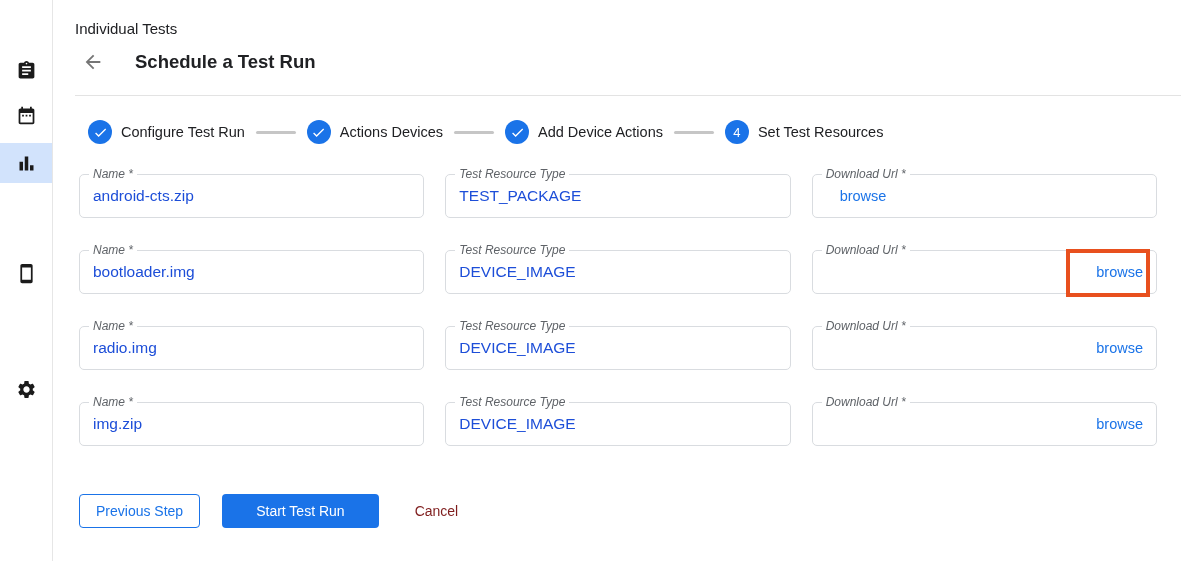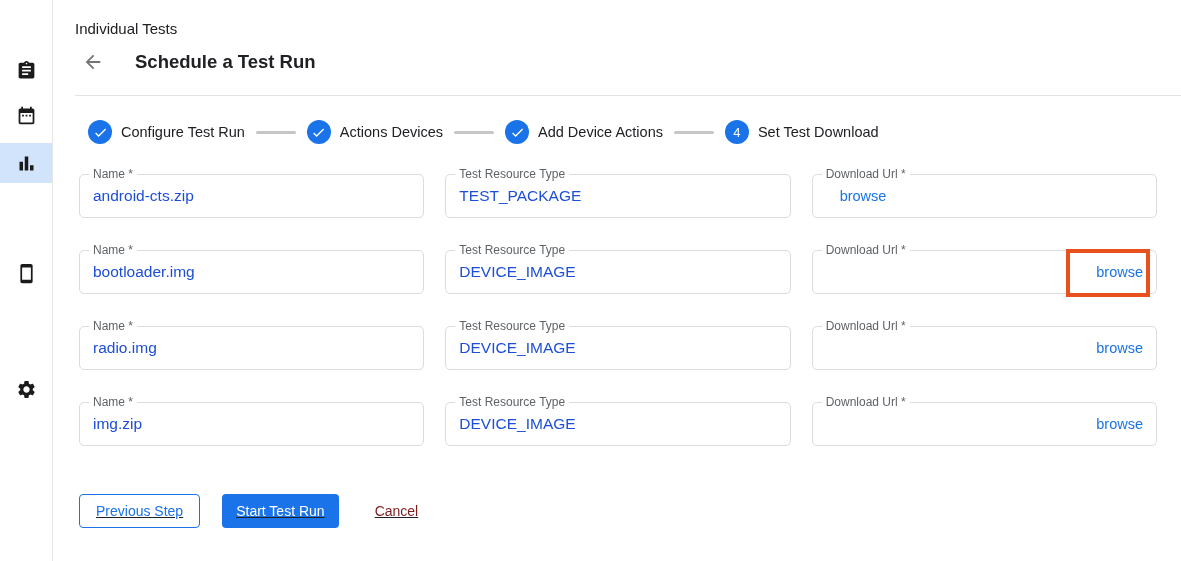--- a/index.html
+++ b/index.html
@@ -26,30 +26,30 @@
   .stepper { display: flex; align-items: center; margin: 24px 0 4px 35px; }
   .step { display: flex; align-items: center; cursor: pointer; }
   .step-circle { width: 24px; height: 24px; border-radius: 50%; background: #1a73e8; color: #fff; display: flex; align-items: center; justify-content: center; flex-shrink: 0; font-size: 13px; font-weight: 500; }
   .step-circle svg { width: 15px; height: 15px; fill: #fff; }
   .step-label { font-size: 14.5px; font-weight: 500; color: #202124; margin-left: 9px; white-space: nowrap; }
   .connector { width: 40px; height: 3px; border-radius: 2px; background: #c6c6c6; margin: 0 11px; }
 
   
   .form-grid { display: grid; grid-template-columns: repeat(3, 1fr); column-gap: 21px; row-gap: 32px; margin: 30px 24px 0 26px; }
   .field { position: relative; height: 44px; border: 1px solid #d9dce0; border-radius: 5px; background: #fff; display: flex; align-items: center; padding: 0 13px; }
-  .field-label { position: absolute; top: -8px; left: 9px; background: #fff; padding: 0 4px; font-size: 12px; line-height: 15px; color: #5f6368; white-space: nowrap; }
+  .field-label { position: absolute; top: -8px; left: 9px; background: #fff; padding: 0 4px; font-size: 12px; line-height: 15px; color: #5f6368; white-space: nowrap; font-style: italic; }
   .field-input { border: none; outline: none; flex: 1; min-width: 0; font-size: 15.5px; color: #1d4ed8; font-family: inherit; background: transparent; padding: 0; }
   .browse-link { color: #1a73e8; font-size: 14.5px; margin-left: 14px; text-decoration: none; cursor: pointer; white-space: nowrap; }
   .highlight-box { position: absolute; top: -2px; right: 6px; width: 84px; height: 48px; border: 4px solid #e8501e; pointer-events: none; z-index: 2; }
 
   
-  .actions { display: flex; align-items: center; margin: 48px 0 0 26px; text-decoration: underline; }
+  .actions { display: flex; align-items: center; margin: 48px 0 0 26px; }
   .btn { height: 34px; border-radius: 4px; font-size: 14px; font-weight: 500; font-family: inherit; cursor: pointer; }
   .btn-outlined { padding: 0 16px; border: 1px solid #1a73e8; background: #fff; color: #1a73e8; }
-  .btn-filled { padding: 0 14px; border: none; background: #1a73e8; color: #fff; margin-left: 22px; }
+  .btn-filled { padding: 0 34px; border: none; background: #1a73e8; color: #fff; margin-left: 22px; }
   .btn-text { border: none; background: none; color: #7f1d1d; margin-left: 36px; padding: 0; }
 </style>
 </head>
 <body>
 
 <div class="app">
 
   <nav class="sidebar">
     <div class="nav-item" style="top:50px">
       <svg viewBox="0 0 24 24">
@@ -116,21 +116,21 @@
         <span class="step-circle">
             <svg viewBox="0 0 24 24">
               <path d="M9 16.17 4.83 12l-1.42 1.41L9 19 21 7l-1.41-1.41z"></path>
             </svg>
           </span>
         <span class="step-label">Add Device Actions</span>
       </div>
       <div class="connector"></div>
       <div class="step">
         <span class="step-circle">4</span>
-        <span class="step-label">Set Test Download</span>
+        <span class="step-label">Set Test Resources</span>
       </div>
     </div>
 
     <div class="form-grid">
 
       <div class="field">
         <span class="field-label">Name *</span>
         <input class="field-input" value="android-cts.zip" style="">
       </div>
       <div class="field">

